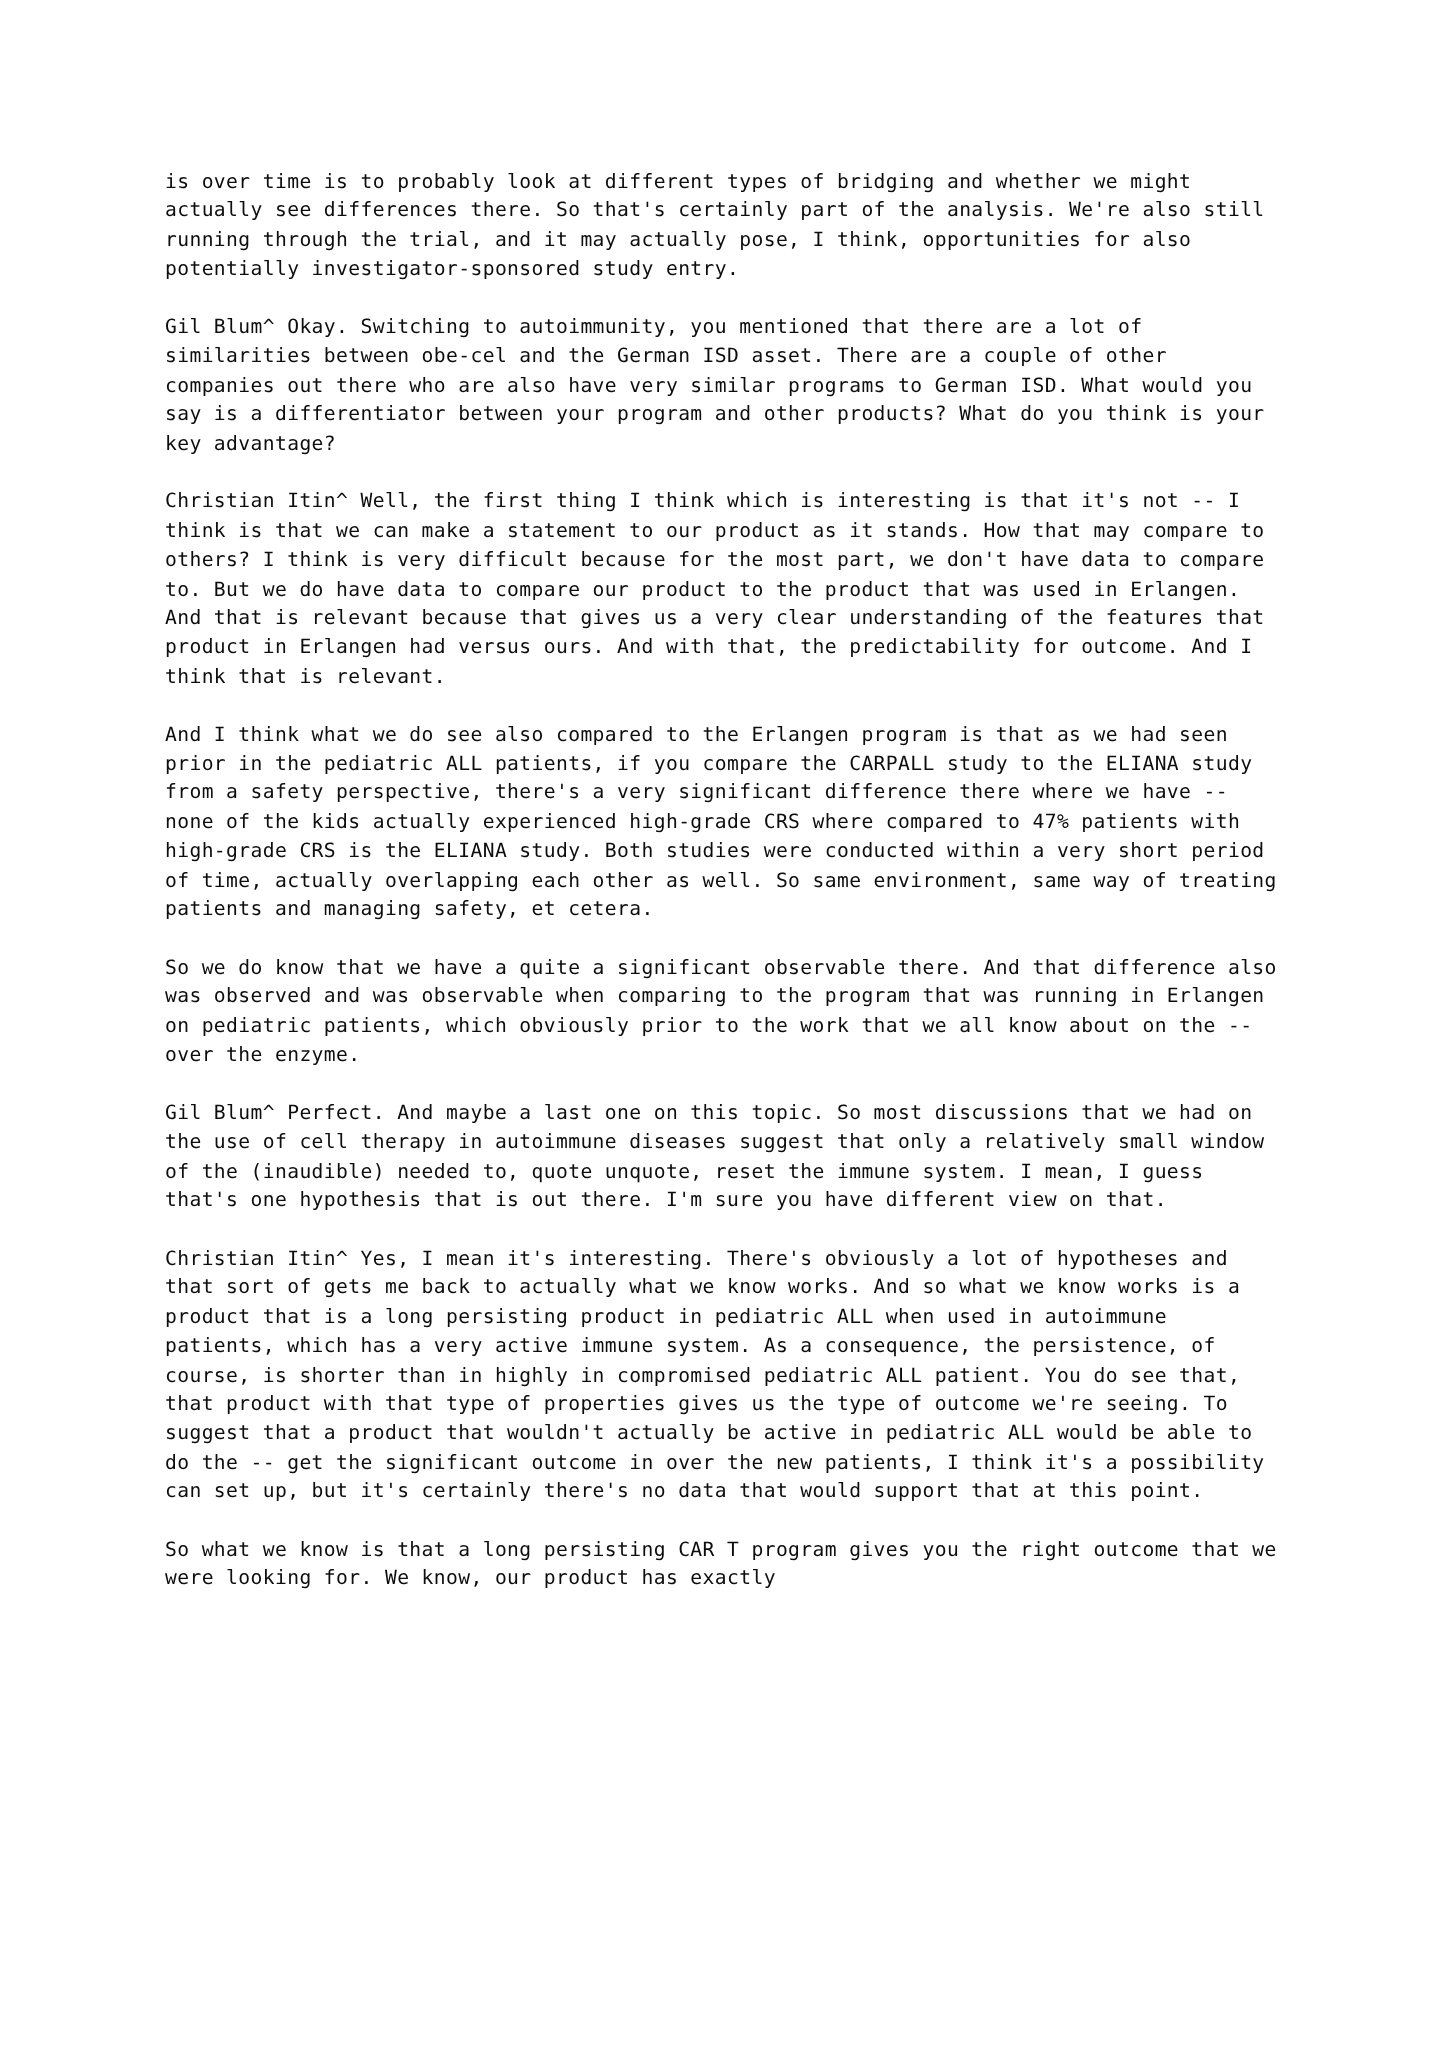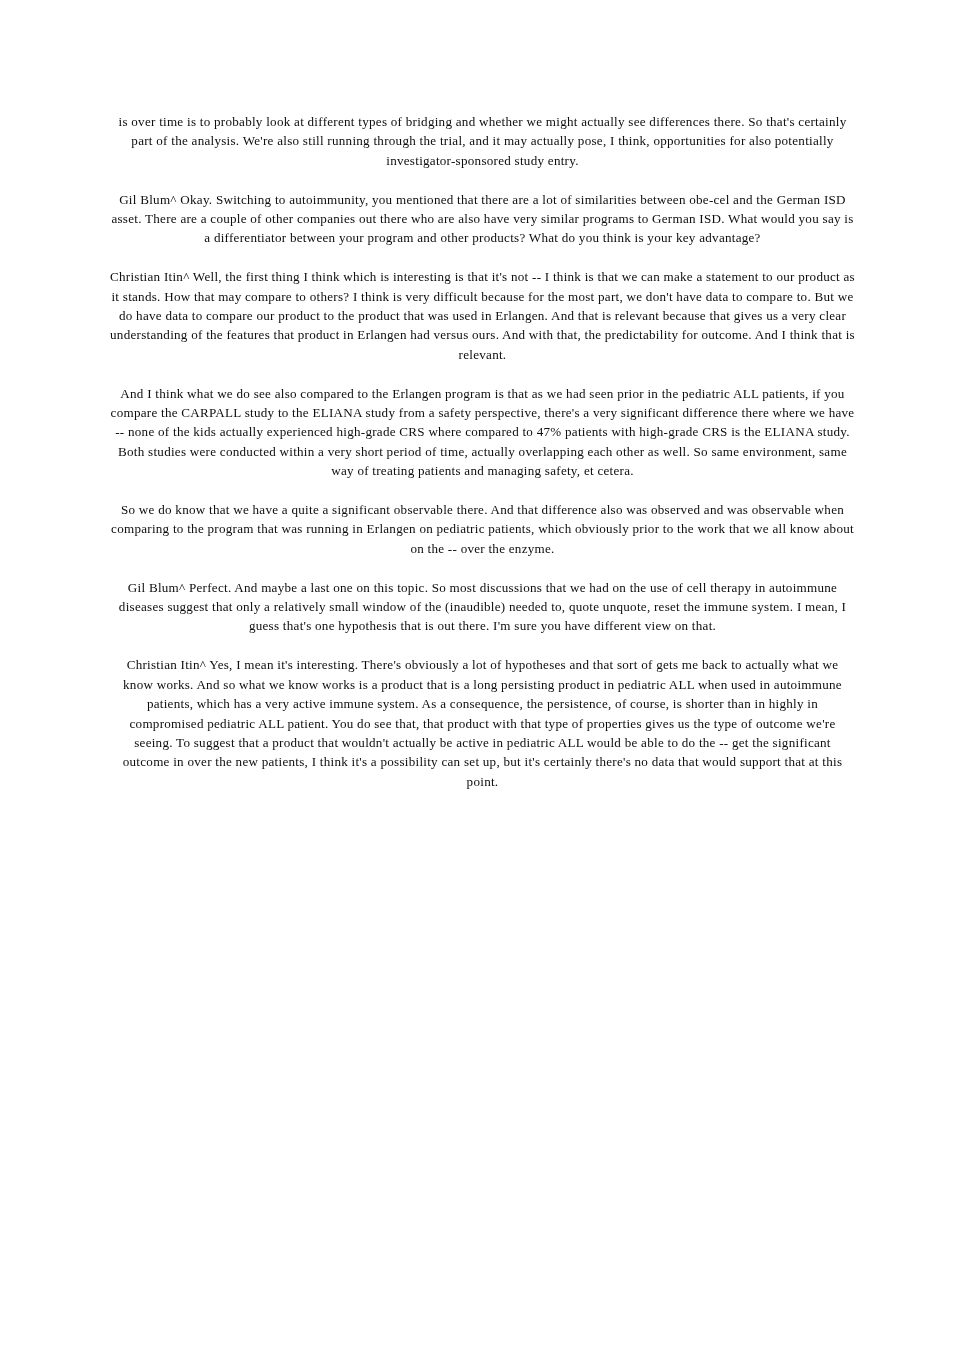--- a/index.html
+++ b/index.html
@@ -23,33 +23,33 @@
   }
   .transcript {
     font-size: 13.1px;
     line-height: 19.4px;
     letter-spacing: 0.02em;
     color: #0d0d0d;
     white-space: normal;
   }
   .para {
     margin: 0 0 19.4px 0;
-    text-align: center;
-    font-family: Liberation Serif, serif;
+    text-align: left;
   }
   .para:last-child {
     margin-bottom: 0;
   }
 </style>
 </head>
 <body>
 
 <div class="page">
   <div class="transcript">
     <p class="para">is over time is to probably look at different types of bridging and whether we might actually see differences there. So that's certainly part of the analysis. We're also still running through the trial, and it may actually pose, I think, opportunities for also potentially investigator-sponsored study entry.</p>
     <p class="para">Gil Blum^ Okay. Switching to autoimmunity, you mentioned that there are a lot of similarities between obe-cel and the German ISD asset. There are a couple of other companies out there who are also have very similar programs to German ISD. What would you say is a differentiator between your program and other products? What do you think is your key advantage?</p>
     <p class="para">Christian Itin^ Well, the first thing I think which is interesting is that it's not -- I think is that we can make a statement to our product as it stands. How that may compare to others? I think is very difficult because for the most part, we don't have data to compare to. But we do have data to compare our product to the product that was used in Erlangen. And that is relevant because that gives us a very clear understanding of the features that product in Erlangen had versus ours. And with that, the predictability for outcome. And I think that is relevant.</p>
     <p class="para">And I think what we do see also compared to the Erlangen program is that as we had seen prior in the pediatric ALL patients, if you compare the CARPALL study to the ELIANA study from a safety perspective, there's a very significant difference there where we have -- none of the kids actually experienced high-grade CRS where compared to 47% patients with high-grade CRS is the ELIANA study. Both studies were conducted within a very short period of time, actually overlapping each other as well. So same environment, same way of treating patients and managing safety, et cetera.</p>
     <p class="para">So we do know that we have a quite a significant observable there. And that difference also was observed and was observable when comparing to the program that was running in Erlangen on pediatric patients, which obviously prior to the work that we all know about on the -- over the enzyme.</p>
     <p class="para">Gil Blum^ Perfect. And maybe a last one on this topic. So most discussions that we had on the use of cell therapy in autoimmune diseases suggest that only a relatively small window of the (inaudible) needed to, quote unquote, reset the immune system. I mean, I guess that's one hypothesis that is out there. I'm sure you have different view on that.</p>
     <p class="para">Christian Itin^ Yes, I mean it's interesting. There's obviously a lot of hypotheses and that sort of gets me back to actually what we know works. And so what we know works is a product that is a long persisting product in pediatric ALL when used in autoimmune patients, which has a very active immune system. As a consequence, the persistence, of course, is shorter than in highly in compromised pediatric ALL patient. You do see that, that product with that type of properties gives us the type of outcome we're seeing. To suggest that a product that wouldn't actually be active in pediatric ALL would be able to do the -- get the significant outcome in over the new patients, I think it's a possibility can set up, but it's certainly there's no data that would support that at this point.</p>
+    <p class="para">So what we know is that a long persisting CAR T program gives you the right outcome that we were looking for. We know, our product has exactly</p>
   </div>
 </div>
 
 </body></html>

